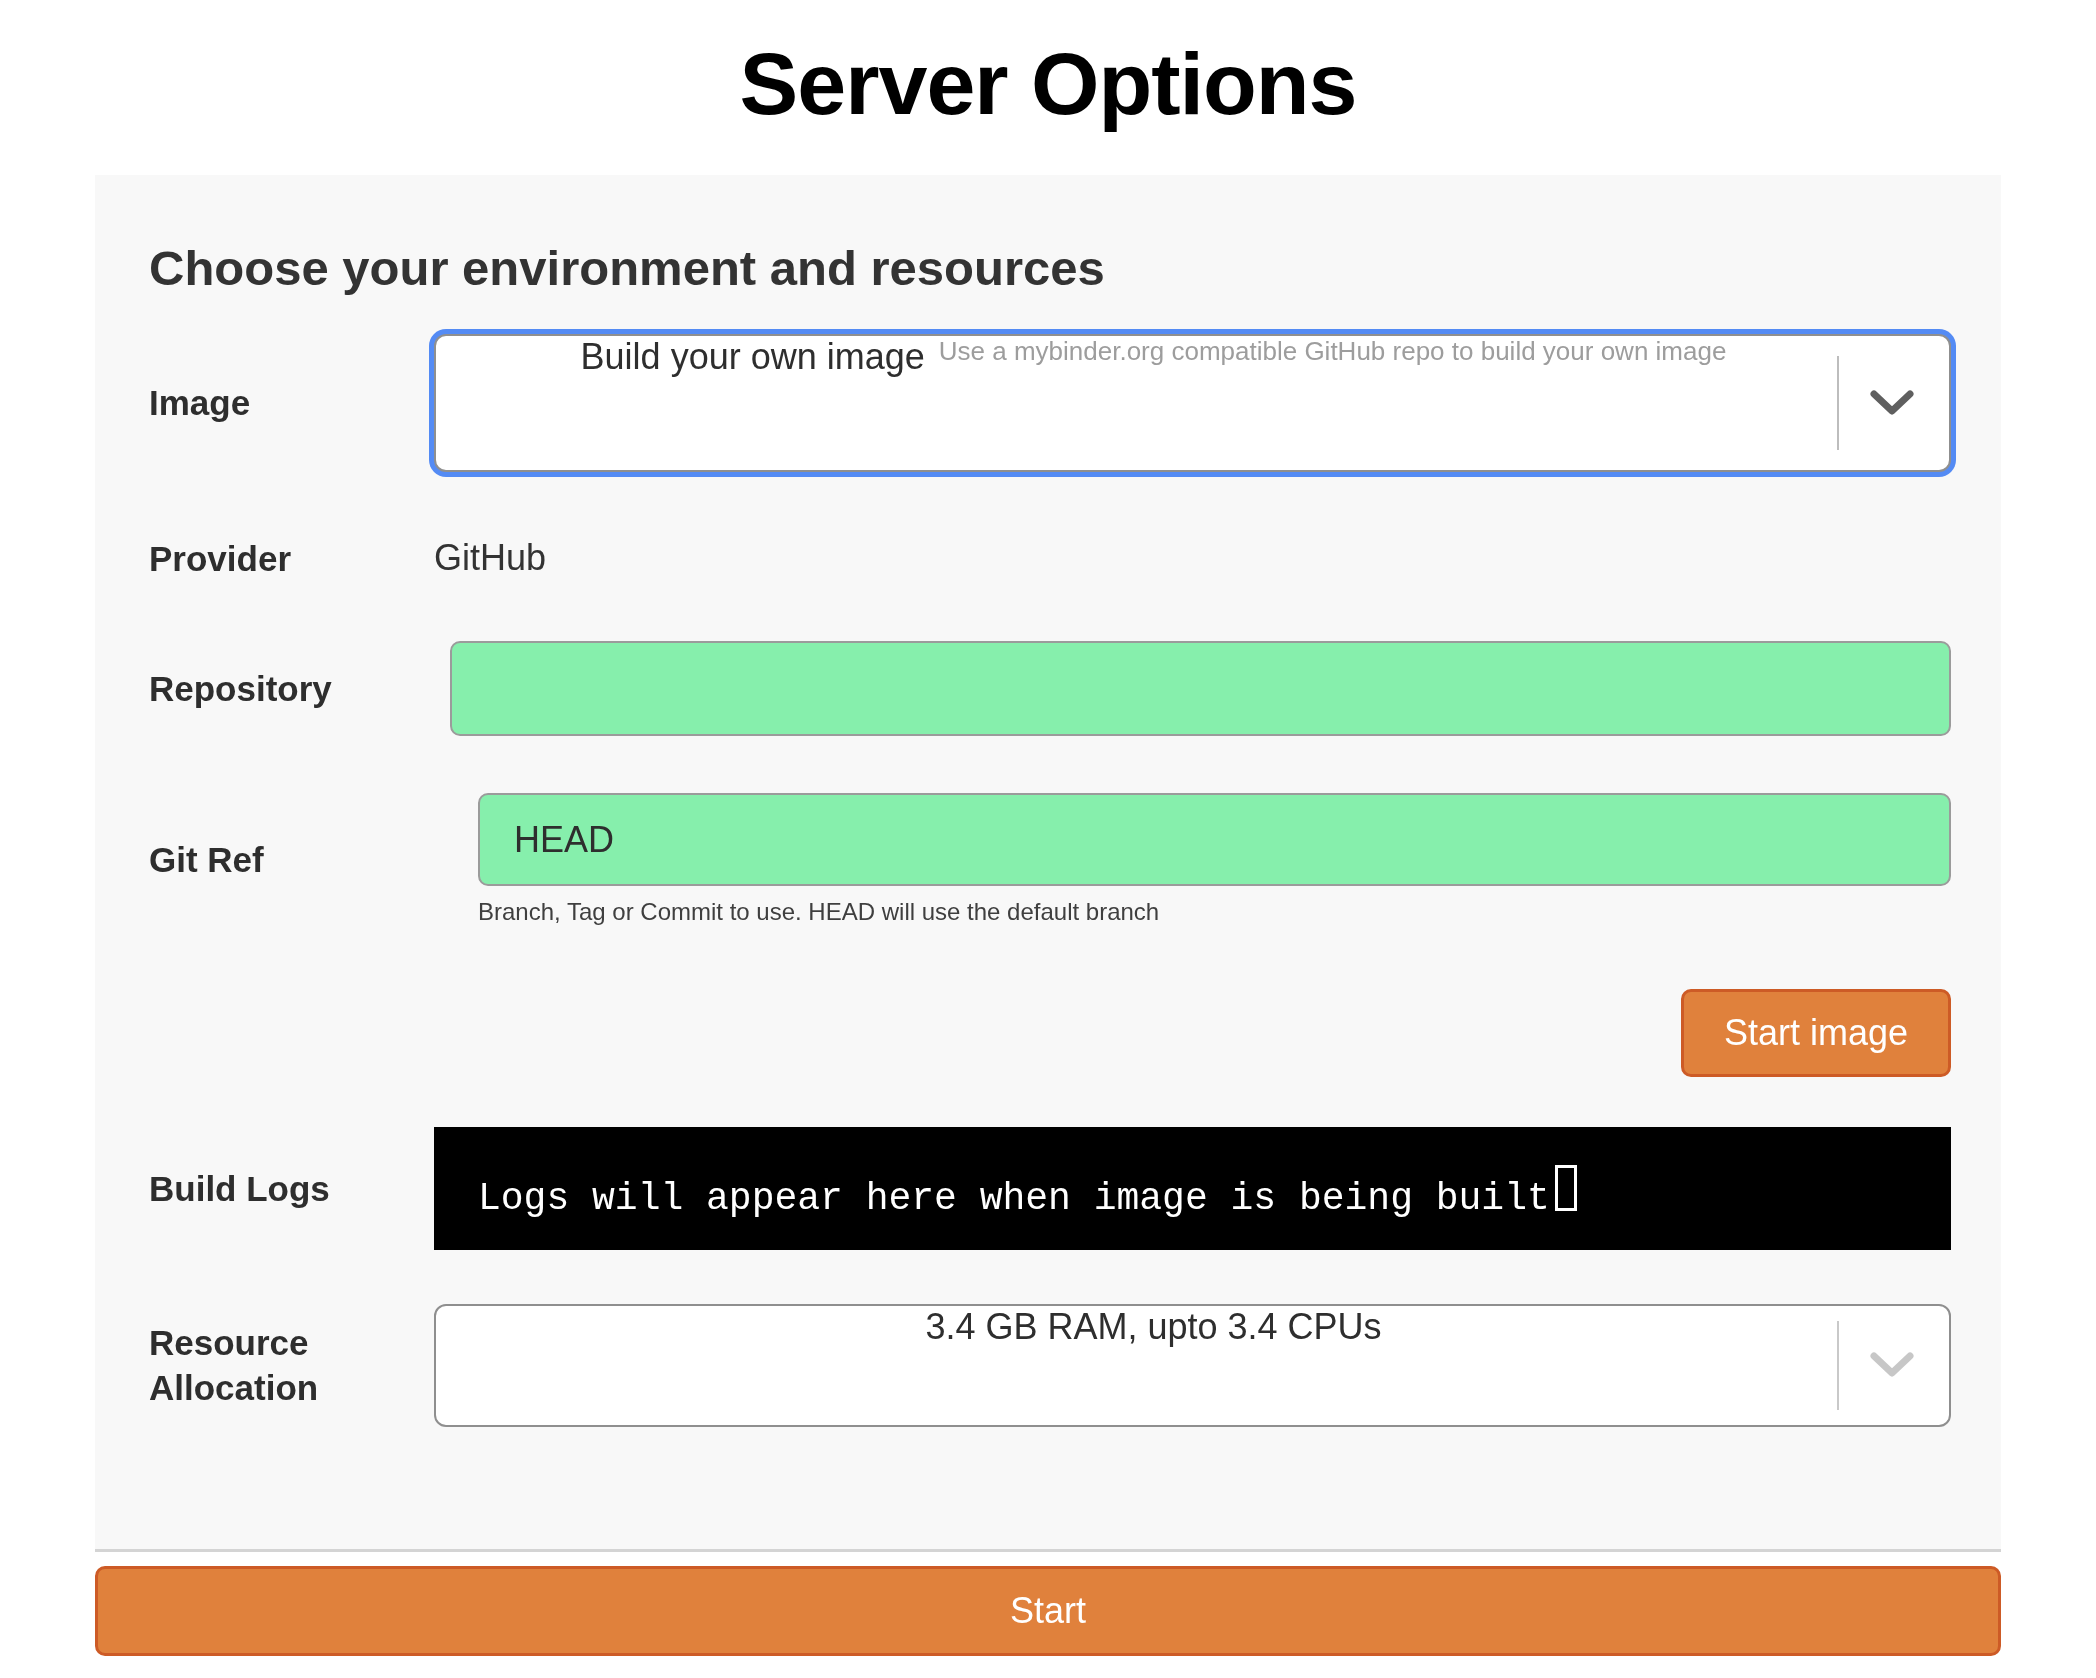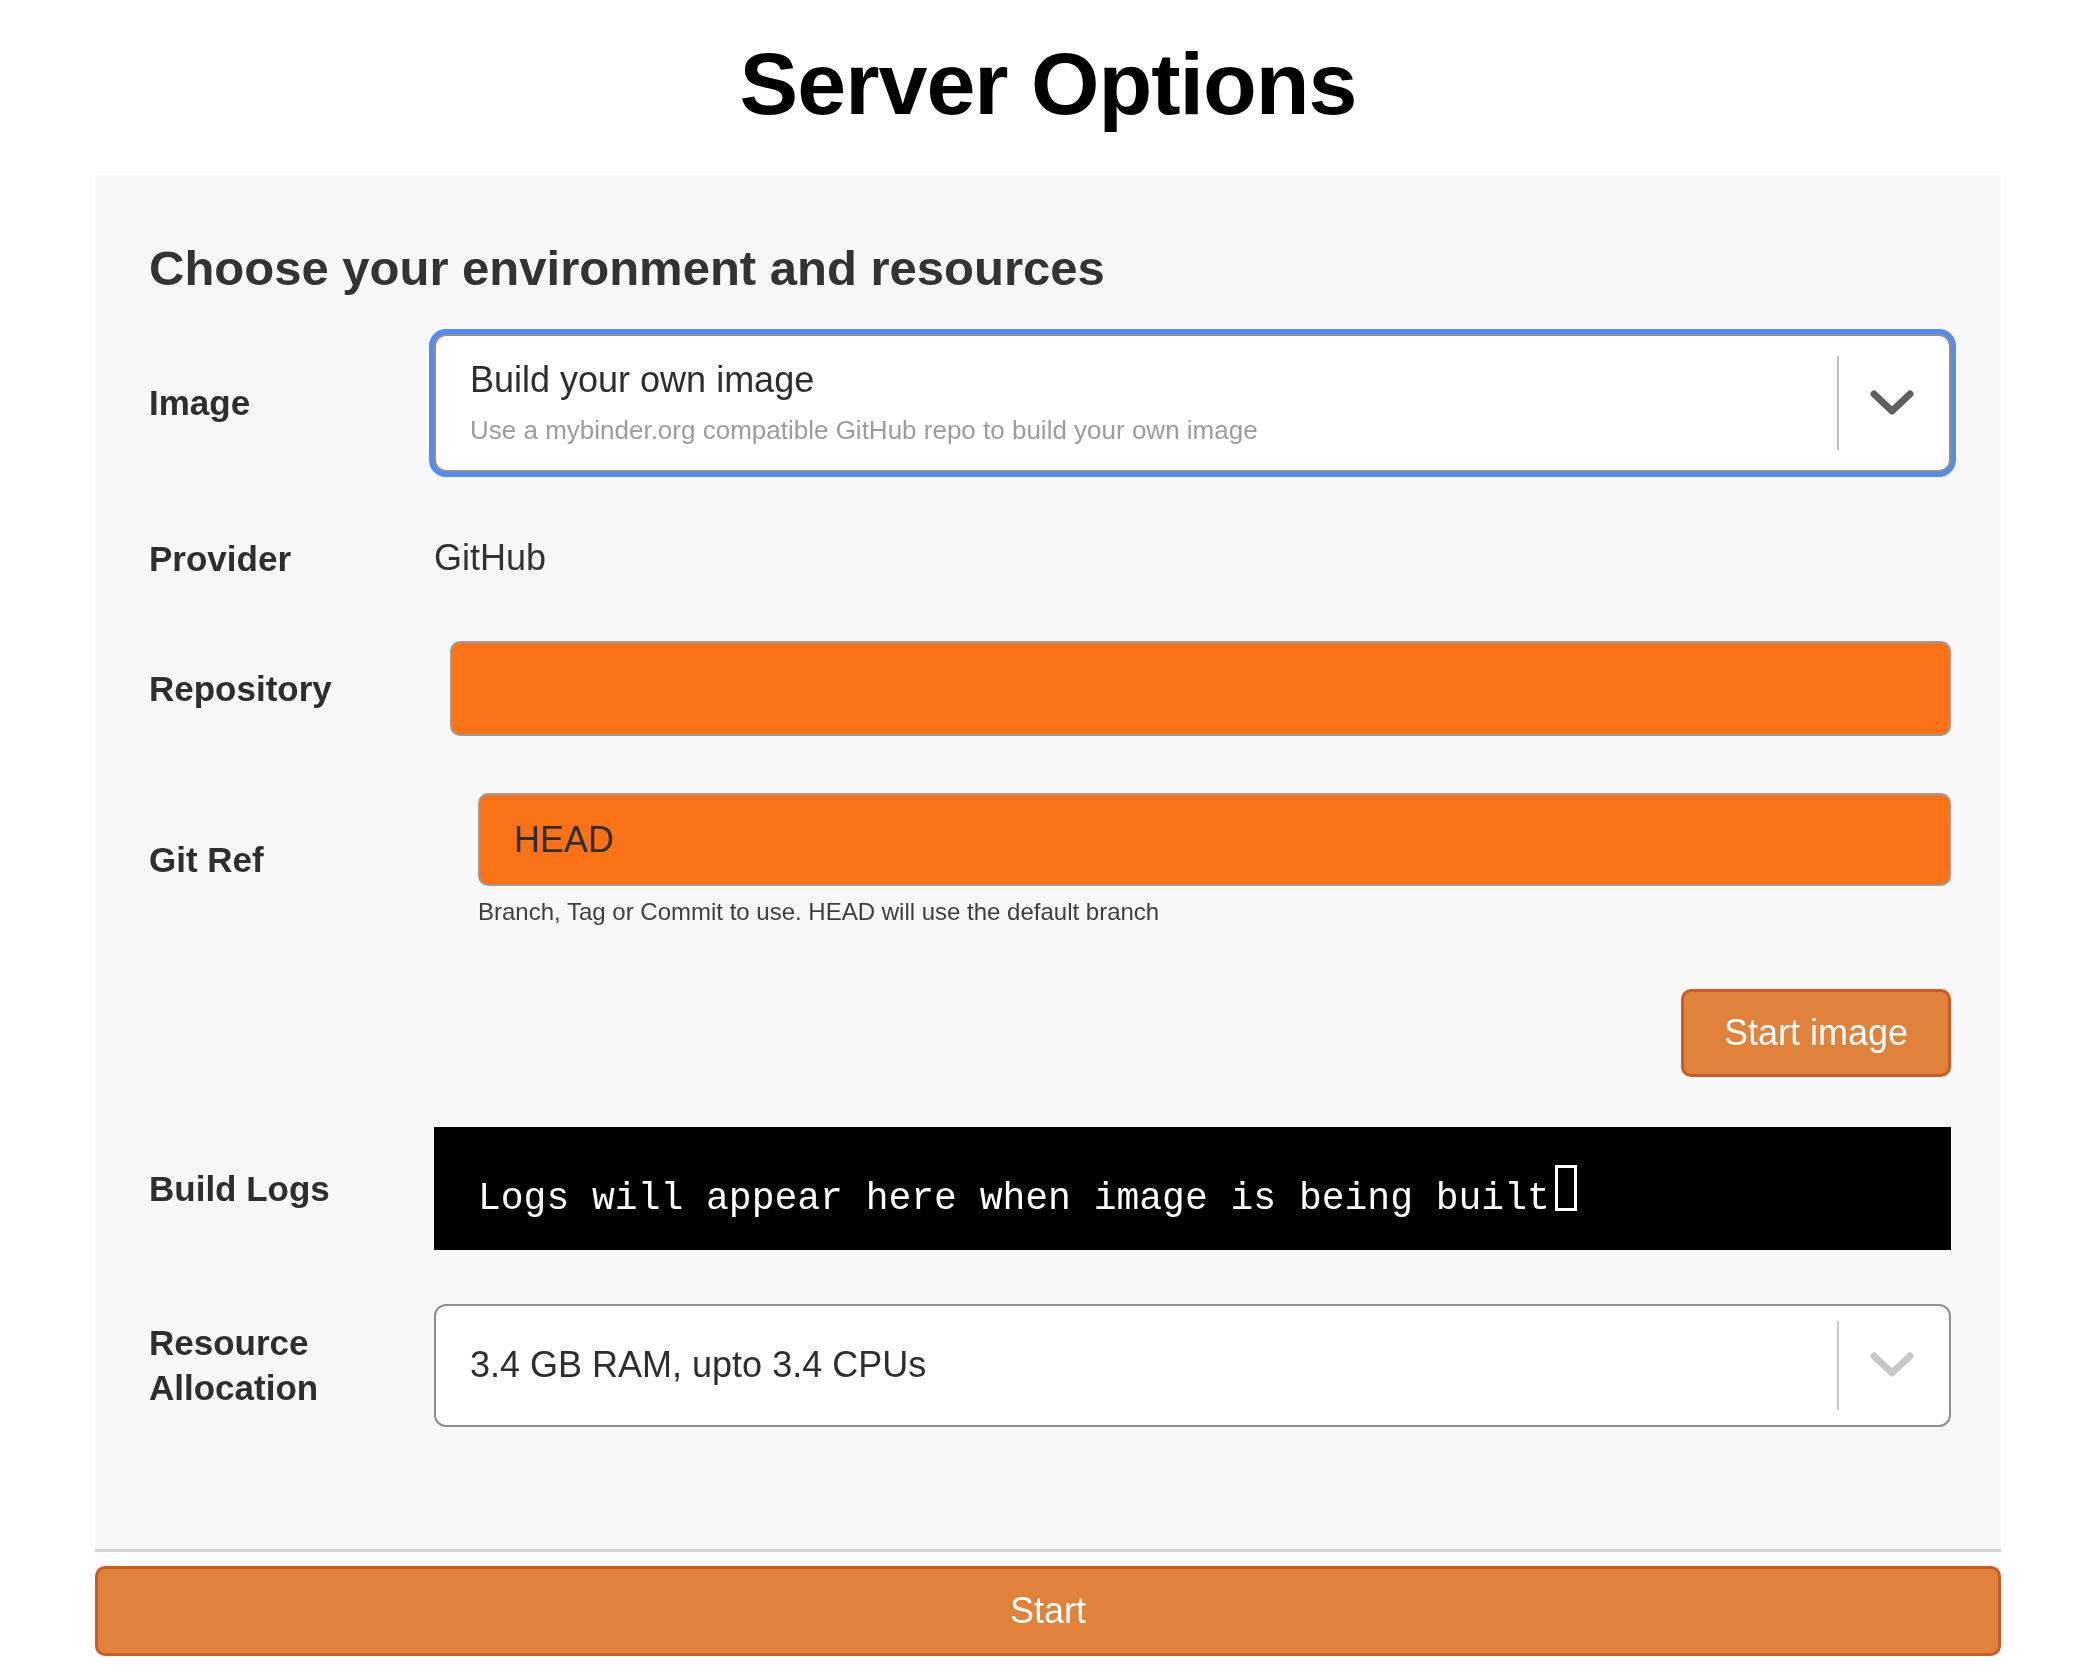--- a/index.html
+++ b/index.html
@@ -70,42 +70,41 @@
     width: 100%;
     cursor: pointer;
   }
   .select.focused { box-shadow: 0 0 0 5px #548bf4; }
   .select-image { height: 138px; }
   .select-resource { height: 123px; }
   .select-texts {
     flex: 1;
     min-width: 0;
     display: flex;
-    flex-direction: column;
     justify-content: center;
     gap: 14px;
     padding-left: 34px;
     overflow: hidden;
   }
   .select-value { font-size: 36px; color: #2e2e2e; white-space: nowrap; }
   .select-desc  { font-size: 26px; color: #9d9d9d; white-space: nowrap; }
   .select-indicators { display: flex; align-items: center; }
   .select-sep { width: 2px; align-self: stretch; background: #bdbdbd; }
   .select-image .select-sep { margin: 20px 0; }
   .select-resource .select-sep { margin: 15px 0; background: #c9c9c9; }
   .chevron { margin: 0 34px 0 30px; }
   .chevron-dark  { stroke: #5f5f5f; }
   .chevron-light { stroke: #c7c7c7; }
 
   
   .text-input {
     width: 100%;
     border: 2px solid #9b9b9b;
     border-radius: 10px;
-    background: #f97316;
+    background: #86efac;
     font-family: "Liberation Sans", "DejaVu Sans", sans-serif;
     font-size: 36px;
     color: #2e2e2e;
     padding: 0 34px;
     outline: none;
   }
   .input-repository { height: 95px; }
   .input-gitref { height: 93px; }
   .help-text {
     margin-top: 12px;

